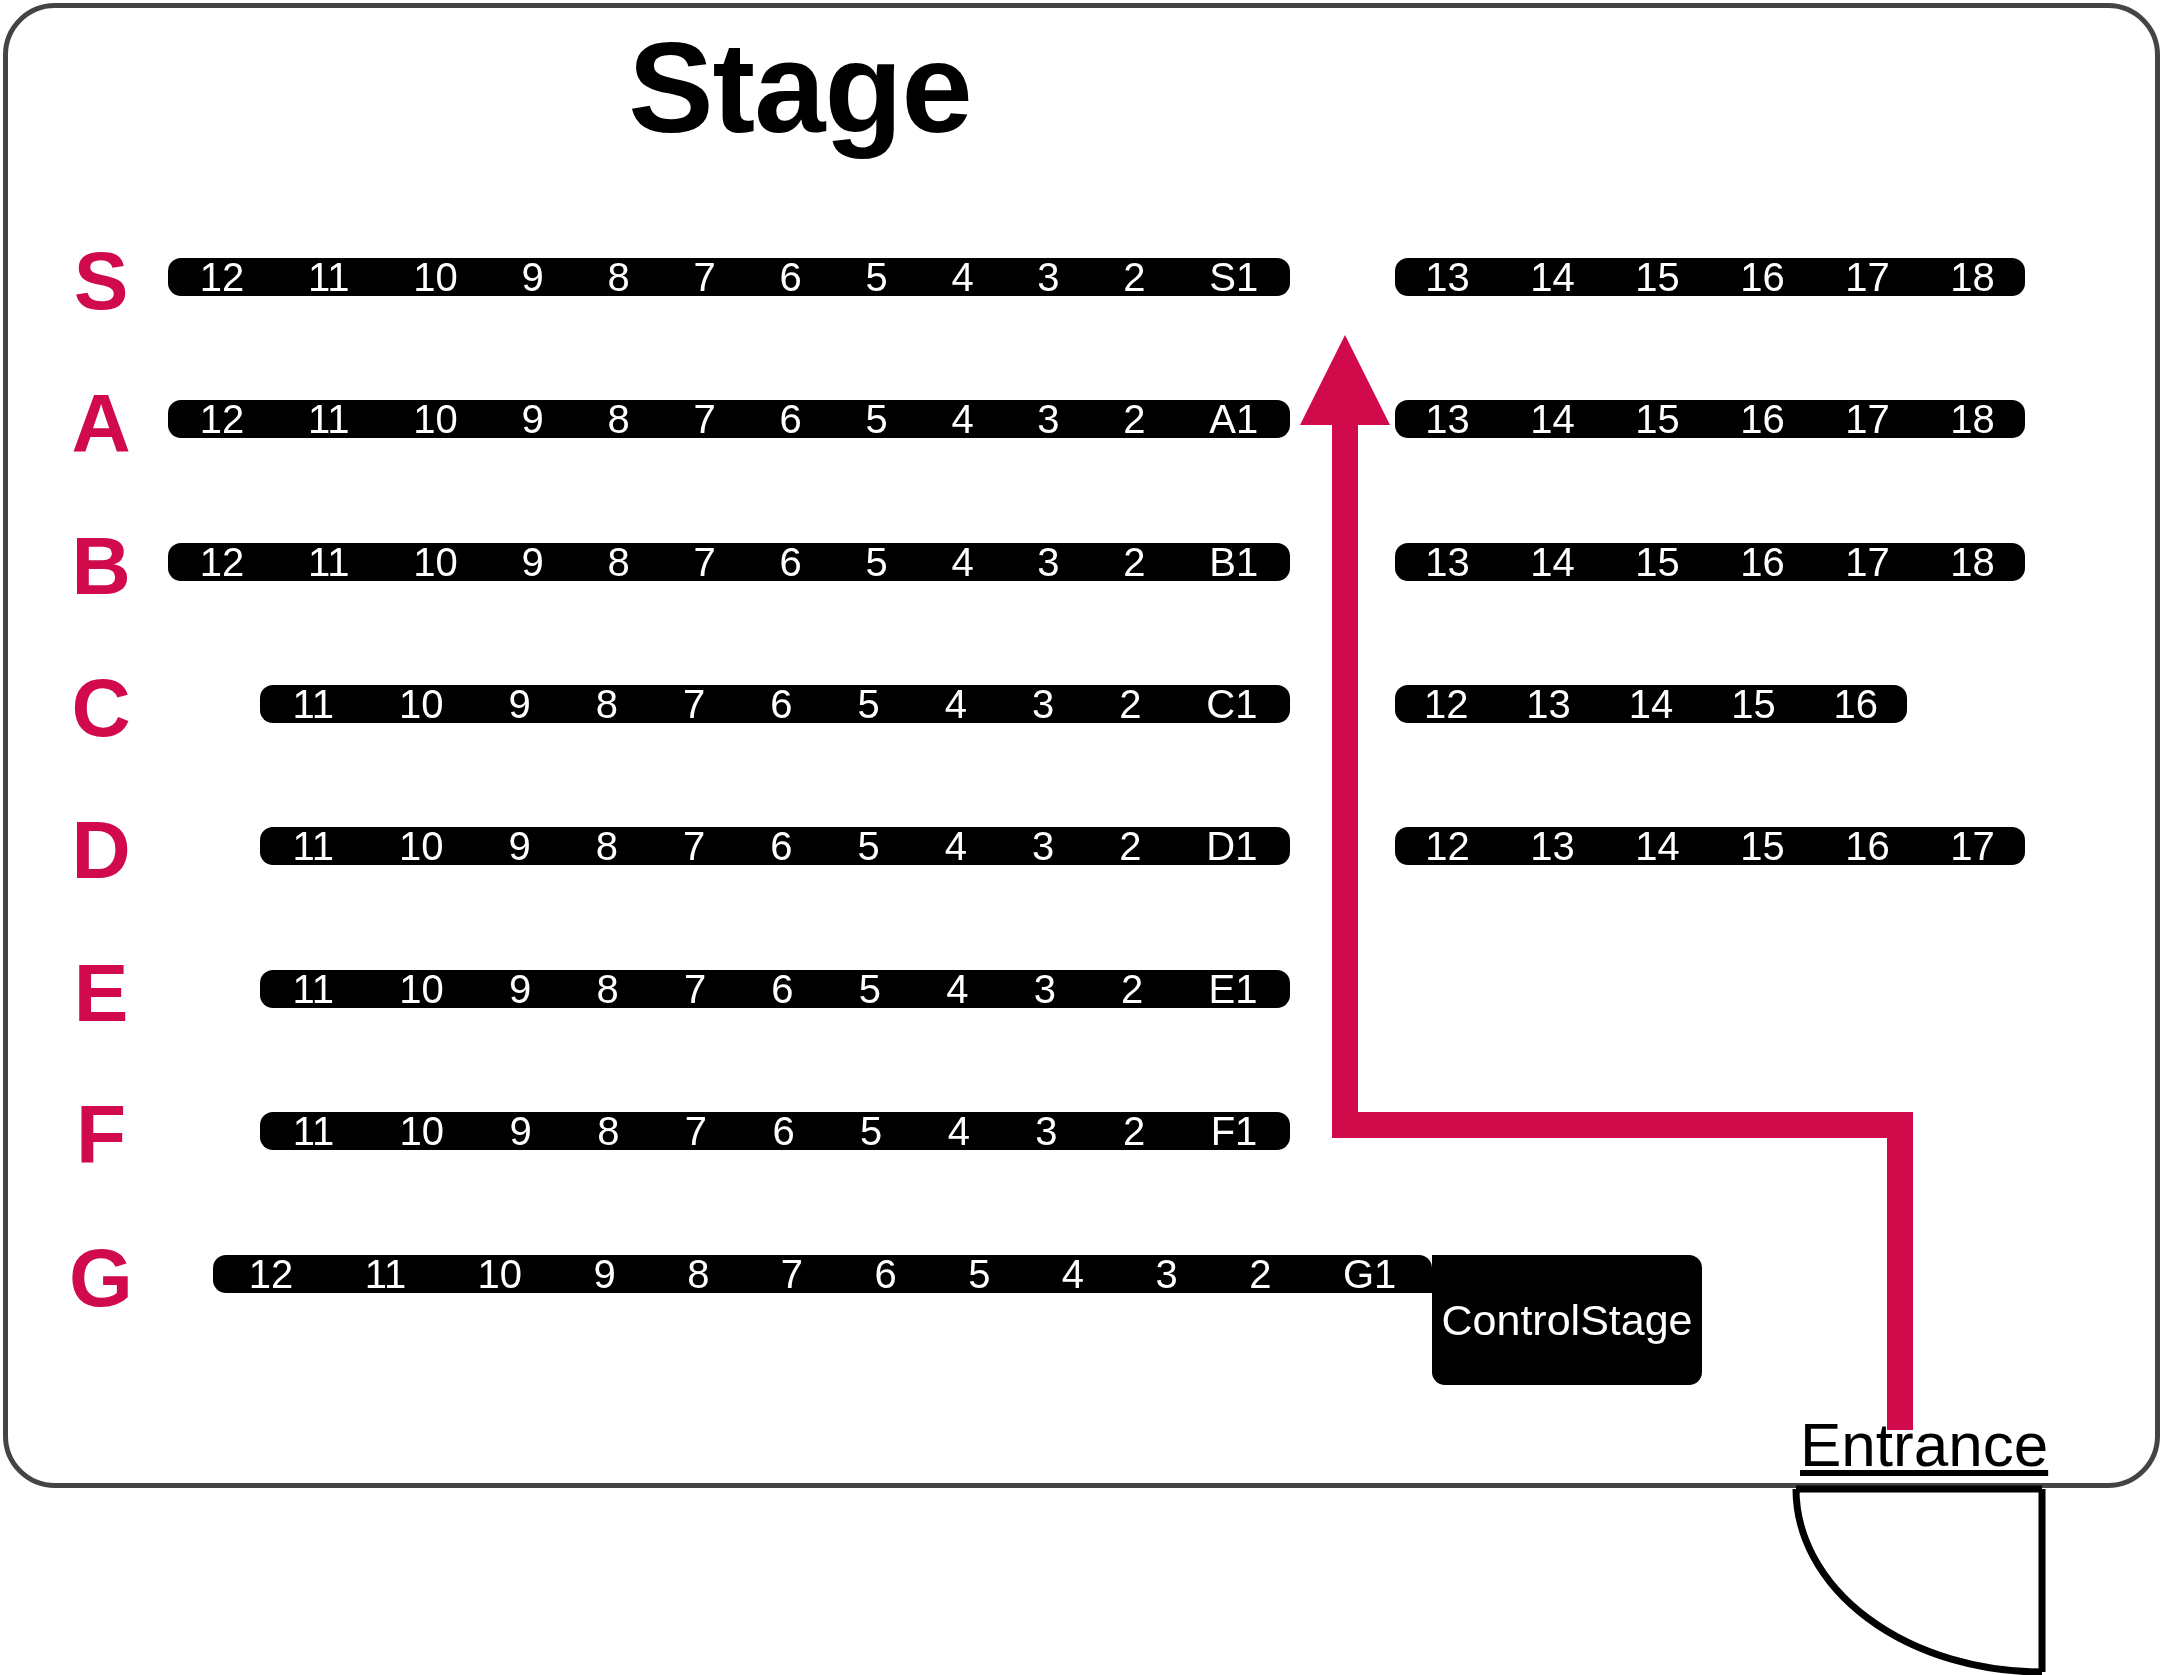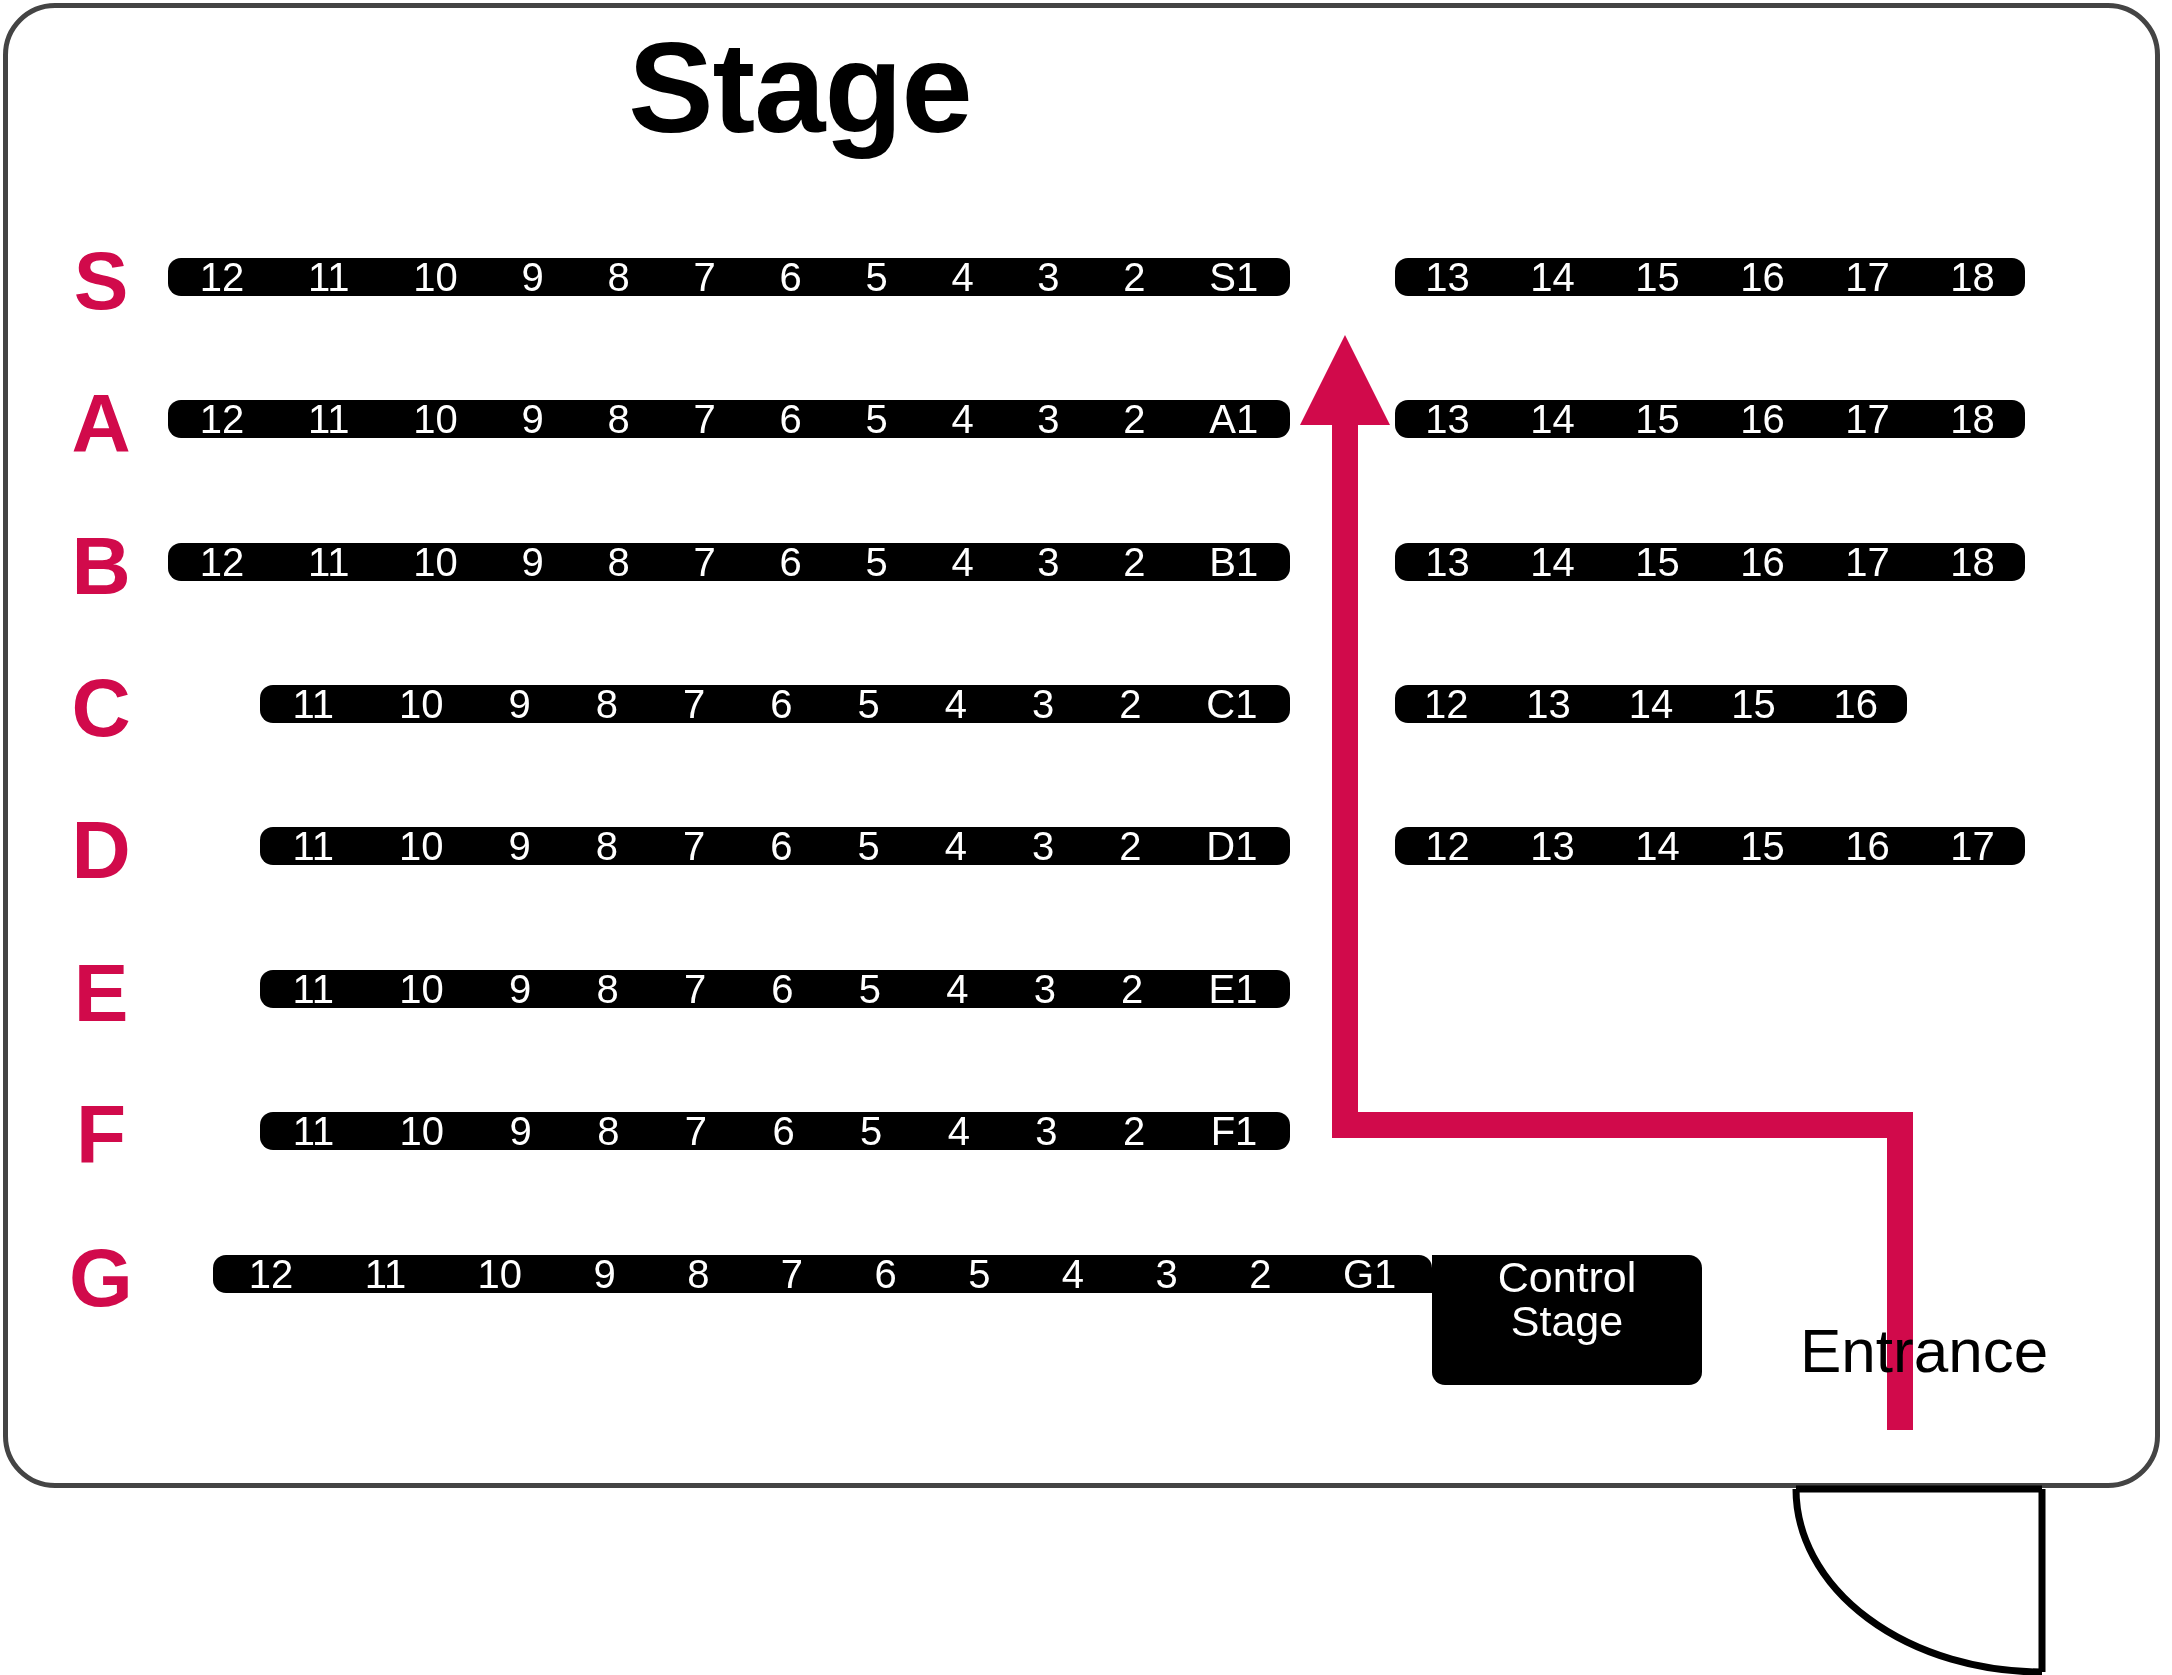--- a/index.html
+++ b/index.html
@@ -36,21 +36,21 @@
   }
   .seat-block .seat{
     color:#ffffff;font-size:40px;line-height:1;text-align:center;
     flex:1 1 auto;font-weight:400;
   }
 
   
   .control-booth{
     position:absolute;background:#000000;
     border-radius:0 13px 13px 13px;
-    display:flex;flex-direction:column;align-items:center;justify-content:flex-start;
+    display:flex;flex-direction:row;align-items:center;justify-content:center;
     color:#fff;font-size:43px;line-height:1.03;box-sizing:border-box;
   }
   .control-booth span{display:block;text-align:center;}
 
   
   .aisle-svg{position:absolute;left:0;top:0;width:2172px;height:1675px;
              pointer-events:none;}
 
   
   .entrance-label{
@@ -240,15 +240,15 @@
       <polygon id="aisle-head" fill="#D10A4B" points="1345,335 1300,425 1390,425"></polygon>
     </g>
 
     <g fill="none" stroke="#000000" stroke-width="7">
       <line x1="1796" y1="1489" x2="2042" y2="1489"></line>
       <line x1="2042" y1="1489" x2="2042" y2="1672"></line>
       <path d="M 1796 1489 A 246 183 0 0 0 2042 1672"></path>
     </g>
   </svg>
 
-  <div class="entrance-label" id="entrance-label" style="left: 1800px; top: 1320px;">Entrance</div>
+  <div class="entrance-label" id="entrance-label" style="left: 1800px; top: 1414px; text-decoration: underline;">Entrance</div>
 
 </div>
 
 </body></html>

